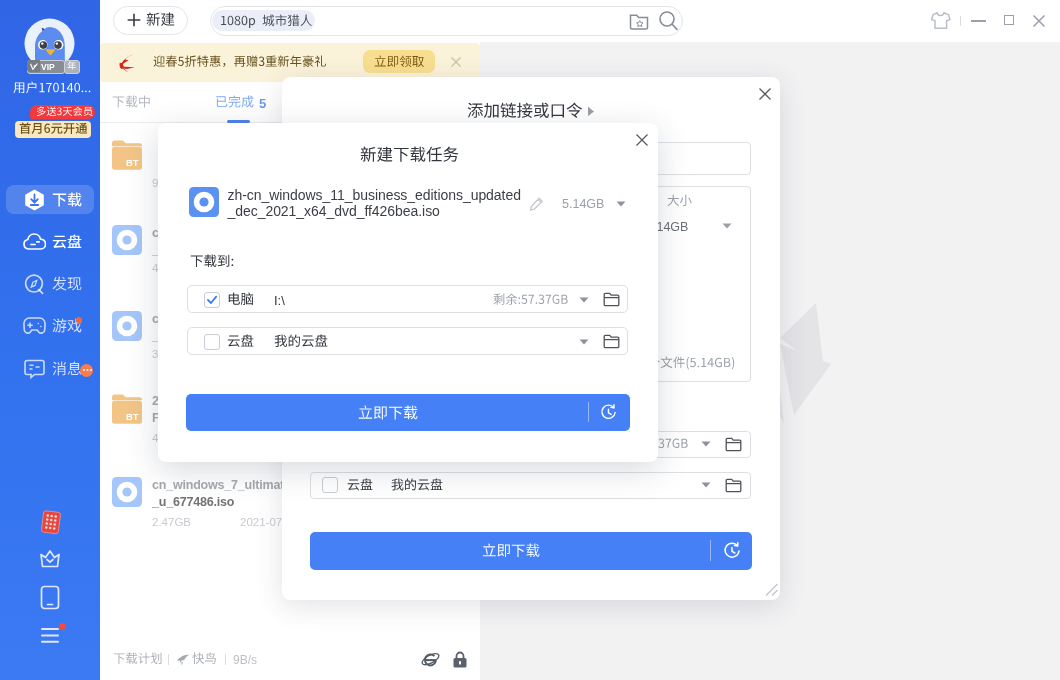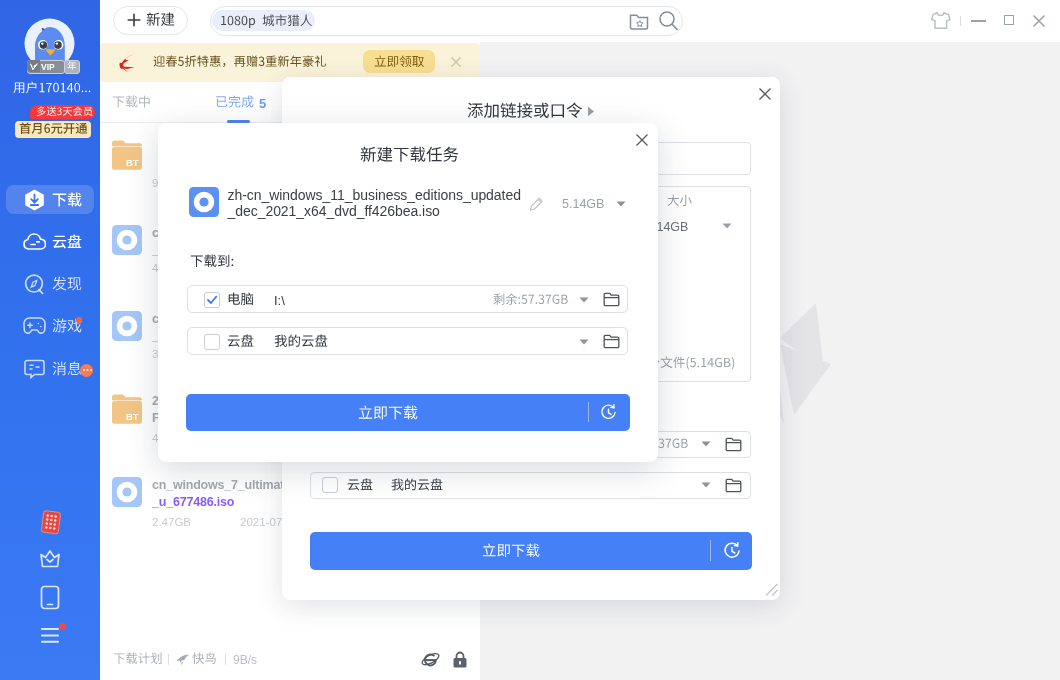--- a/index.html
+++ b/index.html
@@ -120,21 +120,21 @@
 <div style="position:absolute;left:152.0px;top:394.0px;font-size:12.5px;font-weight:700;color:#a6a9af;letter-spacing:-0.20px;white-space:nowrap">2022</div>
 <div style="position:absolute;left:152.0px;top:410.5px;font-size:12.5px;font-weight:700;color:#a6a9af;letter-spacing:-0.20px;white-space:nowrap">FLTH</div>
 <div style="position:absolute;left:152.0px;top:431.5px;font-size:11.5px;font-weight:400;color:#c7cacf;letter-spacing:0.00px;white-space:nowrap">4.12GB</div>
 <div style="position:absolute;left:240.0px;top:431.5px;font-size:11.5px;font-weight:400;color:#c7cacf;letter-spacing:0.00px;white-space:nowrap">2021-07-30 11:15</div>
 <svg class="abs" style="left:112px;top:477px" width="30" height="30" viewBox="0 0 30 30">
 <rect width="30" height="30" rx="4.5" fill="#a5c6f8"></rect>
 <circle cx="15" cy="15" r="10.3" fill="#fff"></circle>
 <circle cx="15" cy="15" r="4.6" fill="#a5c6f8"></circle>
   </svg>
 <div style="position:absolute;left:152.0px;top:478.0px;font-size:12.5px;font-weight:700;color:#a6a9af;letter-spacing:-0.20px;white-space:nowrap">cn_windows_7_ultimate_with_sp1</div>
-<div style="position:absolute;left:152.0px;top:494.5px;font-size:12.5px;font-weight:700;color:#8b5cf6;letter-spacing:-0.20px;white-space:nowrap">_u_677486.iso</div>
+<div style="position:absolute;left:152.0px;top:494.5px;font-size:12.5px;font-weight:700;color:#737373;letter-spacing:-0.20px;white-space:nowrap">_u_677486.iso</div>
 <div style="position:absolute;left:152.0px;top:515.5px;font-size:11.5px;font-weight:400;color:#c7cacf;letter-spacing:0.00px;white-space:nowrap">2.47GB</div>
 <div style="position:absolute;left:240.0px;top:515.5px;font-size:11.5px;font-weight:400;color:#c7cacf;letter-spacing:0.00px;white-space:nowrap">2021-07-29 13:47</div>
 <div style="position:absolute;left:113.0px;top:651.8px;line-height:0">
     <svg width="49.6" height="14" viewBox="0 0 49.6 14">
       <path fill="#a9adb4" d="M0.7 1.4V2.3H5.5V11.9H6.4V5.3C7.9 6.1 9.5 7.1 10.4 7.8L11.1 7C10.1 6.2 8.1 5.1 6.6 4.4L6.4 4.6V2.3H11.7V1.4Z M21.5 1.2C22.1 1.7 22.8 2.4 23 2.8L23.7 2.3C23.4 1.9 22.8 1.2 22.2 0.8ZM22.8 4.7C22.5 5.9 22 7 21.4 8C21.2 7 21 5.6 20.9 4.1H24.2V3.3H20.9C20.9 2.4 20.9 1.5 20.9 0.5H20C20 1.5 20 2.4 20 3.3H17V2.2H19.2V1.5H17V0.5H16.1V1.5H13.7V2.2H16.1V3.3H13.1V4.1H20.1C20.2 6 20.4 7.8 20.8 9.1C20.2 10 19.5 10.7 18.7 11.3C18.9 11.5 19.2 11.7 19.3 11.9C20 11.4 20.6 10.8 21.1 10.1C21.6 11.2 22.2 11.8 23 11.8C23.9 11.8 24.2 11.2 24.3 9.4C24.1 9.3 23.8 9.1 23.6 8.9C23.5 10.3 23.4 10.9 23.1 10.9C22.6 10.9 22.1 10.3 21.8 9.2C22.6 7.9 23.2 6.5 23.6 4.9ZM13.2 9.8 13.3 10.6 16.5 10.3V11.9H17.4V10.2L19.7 10V9.2L17.4 9.4V8.3H19.4V7.5H17.4V6.4H16.5V7.5H14.8C15.1 7 15.3 6.6 15.6 6.1H19.6V5.3H16C16.1 5 16.3 4.7 16.4 4.3L15.5 4.1C15.3 4.5 15.2 4.9 15 5.3H13.3V6.1H14.7C14.5 6.5 14.3 6.8 14.2 7C14 7.3 13.8 7.5 13.6 7.6C13.7 7.8 13.9 8.2 13.9 8.4C14 8.3 14.4 8.3 14.9 8.3H16.5V9.5Z M26.5 1.3C27.2 1.9 28.1 2.7 28.5 3.3L29.1 2.6C28.7 2.1 27.8 1.3 27.1 0.7ZM25.4 4.4V5.3H27.3V9.8C27.3 10.3 27 10.7 26.7 10.8C26.9 11 27.1 11.4 27.2 11.7C27.4 11.4 27.8 11.1 30.1 9.5C30 9.3 29.9 8.9 29.8 8.7L28.3 9.7V4.4ZM32.6 0.5V4.6H29.4V5.6H32.6V11.9H33.5V5.6H36.7V4.6H33.5V0.5Z M45.2 1.9V8.7H46.1V1.9ZM47.6 0.6V10.7C47.6 10.9 47.5 11 47.3 11C47.1 11 46.4 11 45.6 11C45.7 11.2 45.9 11.6 45.9 11.9C47 11.9 47.6 11.9 48 11.7C48.4 11.6 48.5 11.3 48.5 10.7V0.6ZM41 1.3C41.7 1.8 42.4 2.5 42.8 3L43.5 2.5C43.1 2 42.3 1.3 41.7 0.8ZM42.9 5C42.5 6 42 7 41.3 7.8C41 6.9 40.8 5.9 40.7 4.7L44.6 4.3L44.5 3.4L40.5 3.8C40.4 2.8 40.4 1.7 40.4 0.5H39.4C39.4 1.7 39.5 2.8 39.6 4L37.6 4.2L37.7 5.1L39.7 4.8C39.9 6.3 40.2 7.6 40.6 8.7C39.7 9.6 38.8 10.3 37.7 10.9C37.9 11.1 38.2 11.4 38.3 11.6C39.3 11.1 40.2 10.4 40.9 9.6C41.5 11 42.3 11.9 43.2 11.9C44 11.9 44.3 11.3 44.5 9.4C44.3 9.3 43.9 9.1 43.7 8.9C43.7 10.4 43.5 10.9 43.2 10.9C42.7 10.9 42.1 10.2 41.6 8.9C42.5 7.8 43.3 6.6 43.8 5.3Z"></path>
     </svg>
   </div>
 <div class="abs" style="left:168px;top:654px;width:1px;height:11px;background:#dcdee2"></div>
 <svg class="abs" style="left:176px;top:652.5px" width="14" height="14" viewBox="0 0 14 14">
 <path d="M0.8 7.8 C3.5 3.8 8.2 1.6 13.2 1.4 C10.4 3.4 8.8 5.3 8.1 7.6 L5.7 6.9 L5 10.2 L3.5 7.5 Z M6 8.8 L4.9 12.6 L7.2 9.4 Z" fill="#a5aab2"></path>

